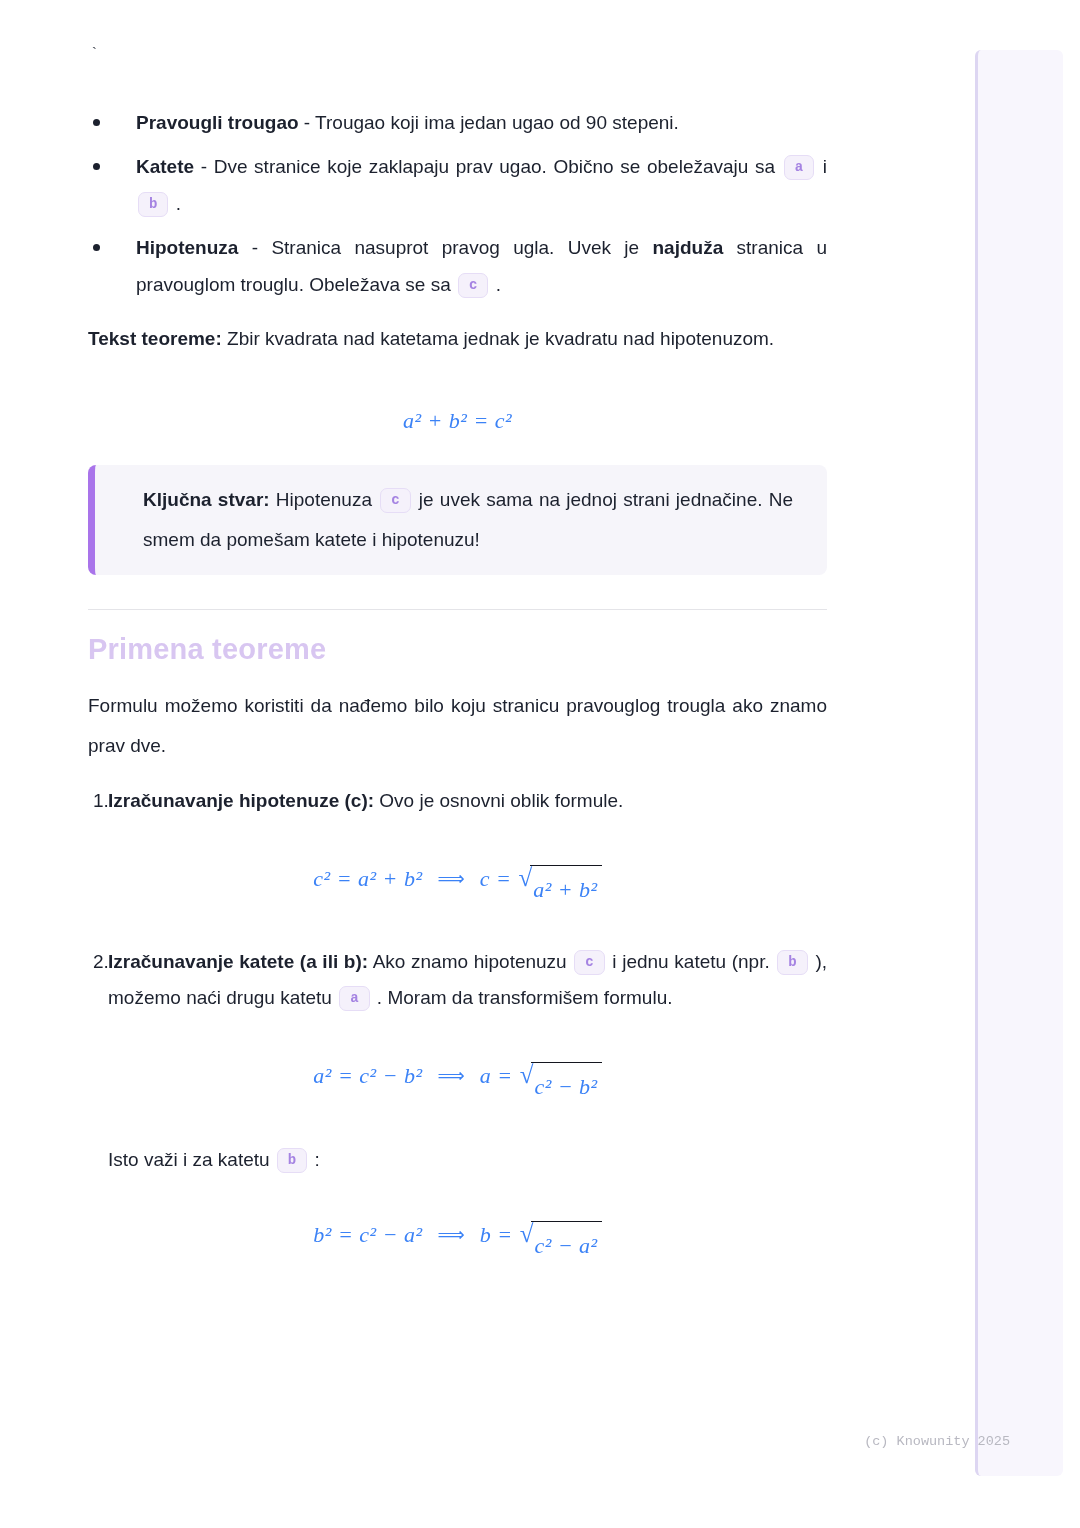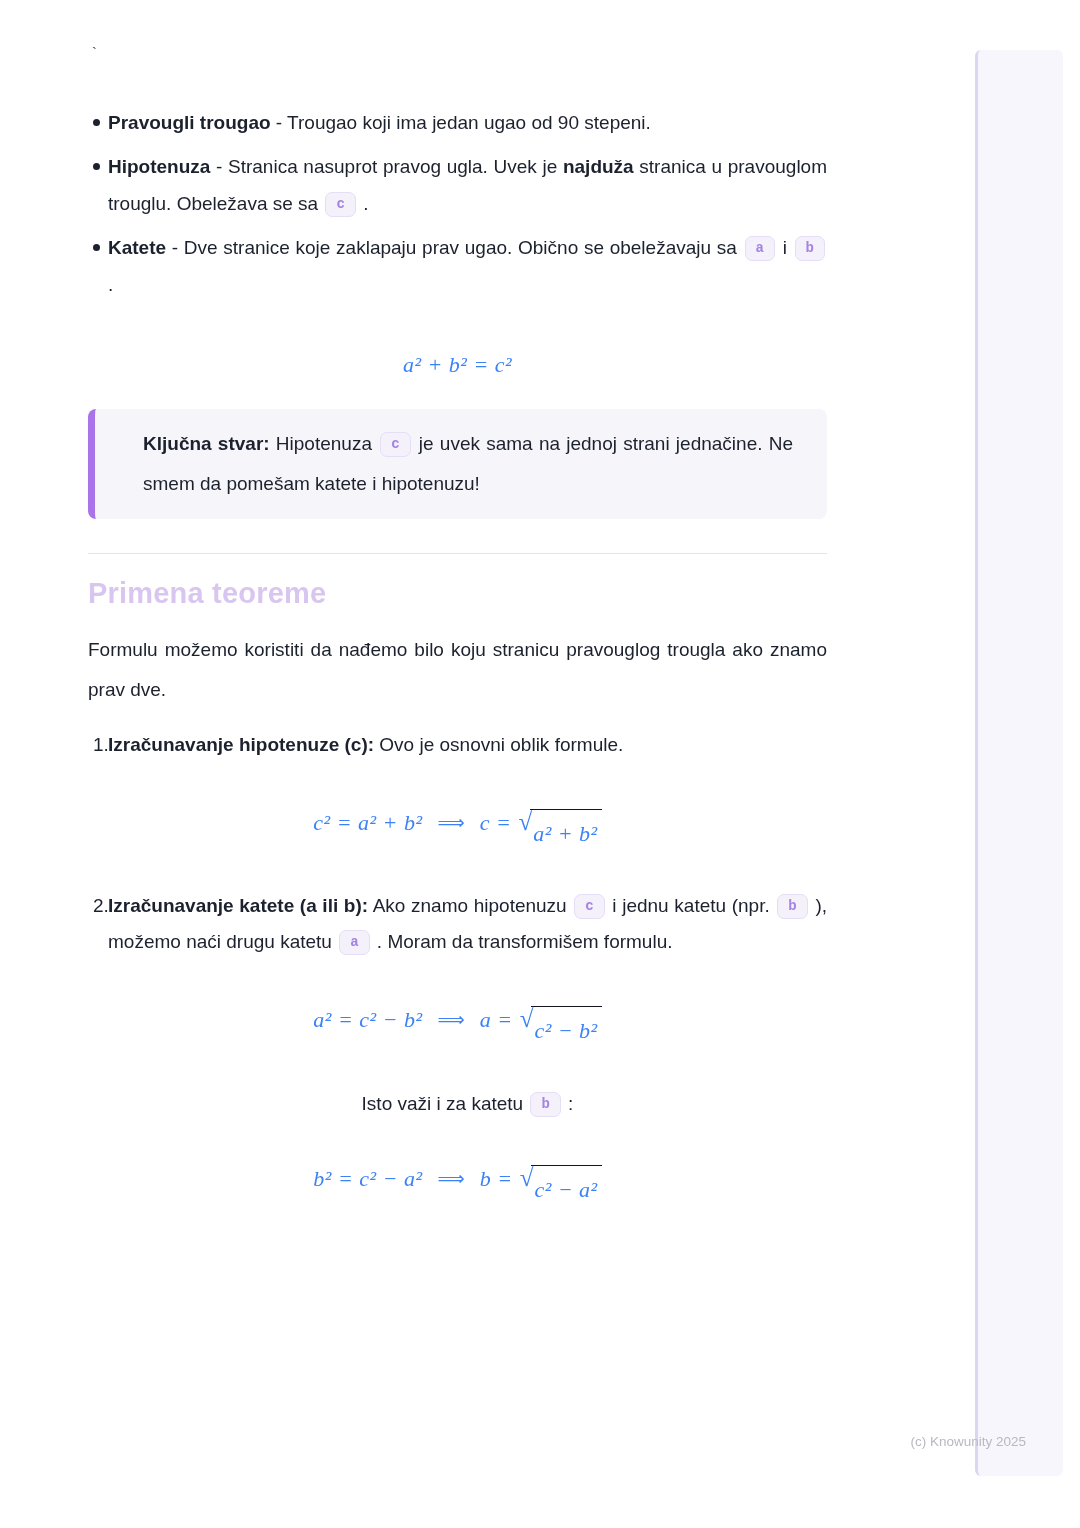--- a/index.html
+++ b/index.html
@@ -8,21 +8,21 @@
     --callout_bg:#f6f5fa; --divider:#e4e4e8; --panel_bg:#f8f6fd;
     --panel_edge:#ddd6f2; --footer_text:#b8b8c1;
   }
   *{margin:0;padding:0;box-sizing:border-box;}
   html,body{width:1080px;height:1528px;}
   body{font-family:"Liberation Sans","DejaVu Sans",sans-serif;background:#fff;color:var(--body_text);}
   .page{position:relative;width:1080px;height:1528px;background:#fff;overflow:hidden;}
   .content{position:absolute;left:88px;top:0;width:739px;font-size:19px;}
   .stray{position:absolute;left:92px;top:44px;font-size:15px;color:#3a3f4a;}
   .list{margin-top:104px;}
-  .li-row{display:flex;margin-bottom:7px;line-height:37px;}
+  .li-row{display:flex;margin-bottom:7px;line-height:37px;gap:28px;}
   .dot{flex:none;width:7px;height:7px;border-radius:50%;background:var(--body_text);margin:15px 8px 0 5px;}
   .num{flex:none;width:15px;margin-left:5px;}
   .li-body{flex:1;text-align:justify;}
   .b{font-weight:700;}
   .chip{display:inline-block;background:var(--chip-bg,#f5f1fb);background:var(--chip_bg);
     border:1px solid var(--chip_border);border-radius:7px;padding:4px 10px 5px;
     font-family:"Liberation Mono","DejaVu Sans Mono",monospace;font-size:14px;font-weight:700;
     color:var(--chip_text);line-height:1;margin:0 2px;position:relative;top:-2px;}
   .para{margin-top:16px;line-height:40px;text-align:justify;}
   .label{margin-top:13px;line-height:40px;font-weight:700;}
@@ -34,55 +34,56 @@
     border-radius:8px;padding:15px 34px 15px 48px;line-height:40px;text-align:justify;}
   .divider{margin-top:34px;height:1px;background:var(--divider);}
   .h2{margin-top:21px;font-size:29px;font-weight:700;color:var(--heading_lavender);line-height:36px;letter-spacing:.2px;}
   .intro{margin-top:19px;line-height:40px;text-align:justify;}
   .steps{margin-top:17px;}
   .step{display:flex;line-height:36px;}
   .step + .math{margin-top:45px;}
   .m2{margin-top:39px;}
   .step2{margin-top:42px;}
   .m3{margin-top:37px;}
-  .kateta{margin-top:41px;margin-left:20px;line-height:40px;text-align:center;}
+  .kateta{margin-top:41px;margin-left:20px;line-height:40px;}
   .m4{margin-top:40px;}
   .arrow{font-family:"DejaVu Sans",sans-serif;font-style:normal;font-size:19px;padding:0 15px;position:relative;top:-1px;}
   .mexp{letter-spacing:.5px;}
   .sqrt{display:inline-flex;margin-left:7px;}
   .rad-sign{font-size:25px;line-height:25px;}
   .rad-body{border-top:1.6px solid #14161f;margin-left:-2px;padding:12px 4px 0 3px;line-height:24px;letter-spacing:.5px;}
-  .footer{position:absolute;top:1434px;right:54px;font-size:13.5px;color:var(--footer_text);z-index:3;}
+  .footer{position:absolute;top:1434px;right:70px;font-size:13.5px;color:var(--footer_text);z-index:3;font-family:Liberation Mono, monospace;}
   .side-panel{position:absolute;left:975px;top:50px;width:88px;height:1426px;
     background:var(--panel_bg);border-left:3px solid var(--panel_edge);border-radius:6px;z-index:1;}
 </style>
 </head>
 <body>
 
 <div class="page">
 
   <span class="stray">`</span>
 
   <div class="content">
 
     <div class="list">
       <div class="li-row">
         <span class="dot"></span>
         <div class="li-body"><span class="b">Pravougli trougao</span><span class=""> - Trougao koji ima jedan ugao od 90 stepeni.</span></div>
       </div>
       <div class="li-row">
         <span class="dot"></span>
-        <div class="li-body"><span class="b">Hipotenuza</span><span class=""> - Stranica nasuprot pravog ugla. Uvek je </span><span class="b">najduža</span><span class=""> stranica u pravouglom trouglu. Obeležava se sa </span><span class="chip">c</span><span class=""> .</span></div>
+        <div class="li-body"><span class="b">Katete</span><span class=""> - Dve stranice koje zaklapaju prav ugao. Obično se obeležavaju sa </span><span class="chip">a</span><span class=""> i </span><span class="chip">b</span><span class=""> .</span></div>
       </div>
       <div class="li-row">
         <span class="dot"></span>
-        <div class="li-body"><span class="b">Katete</span><span class=""> - Dve stranice koje zaklapaju prav ugao. Obično se obeležavaju sa </span><span class="chip">a</span><span class=""> i </span><span class="chip">b</span><span class=""> .</span></div>
+        <div class="li-body"><span class="b">Hipotenuza</span><span class=""> - Stranica nasuprot pravog ugla. Uvek je </span><span class="b">najduža</span><span class=""> stranica u pravouglom trouglu. Obeležava se sa </span><span class="chip">c</span><span class=""> .</span></div>
       </div>
     </div>
 
+    <div class="para"><span class="b">Tekst teoreme:</span><span class=""> Zbir kvadrata nad katetama jednak je kvadratu nad hipotenuzom.</span></div>
 
 
     <div class="math m1">
       <span class="mexp">a² + b² = c²</span>
     </div>
 
 
     <div class="callout"><span class="b">Ključna stvar:</span><span class=""> Hipotenuza </span><span class="chip">c</span><span class=""> je uvek sama na jednoj strani jednačine. Ne smem da pomešam katete i hipotenuzu!</span></div>
 
     <div class="divider"></div>

